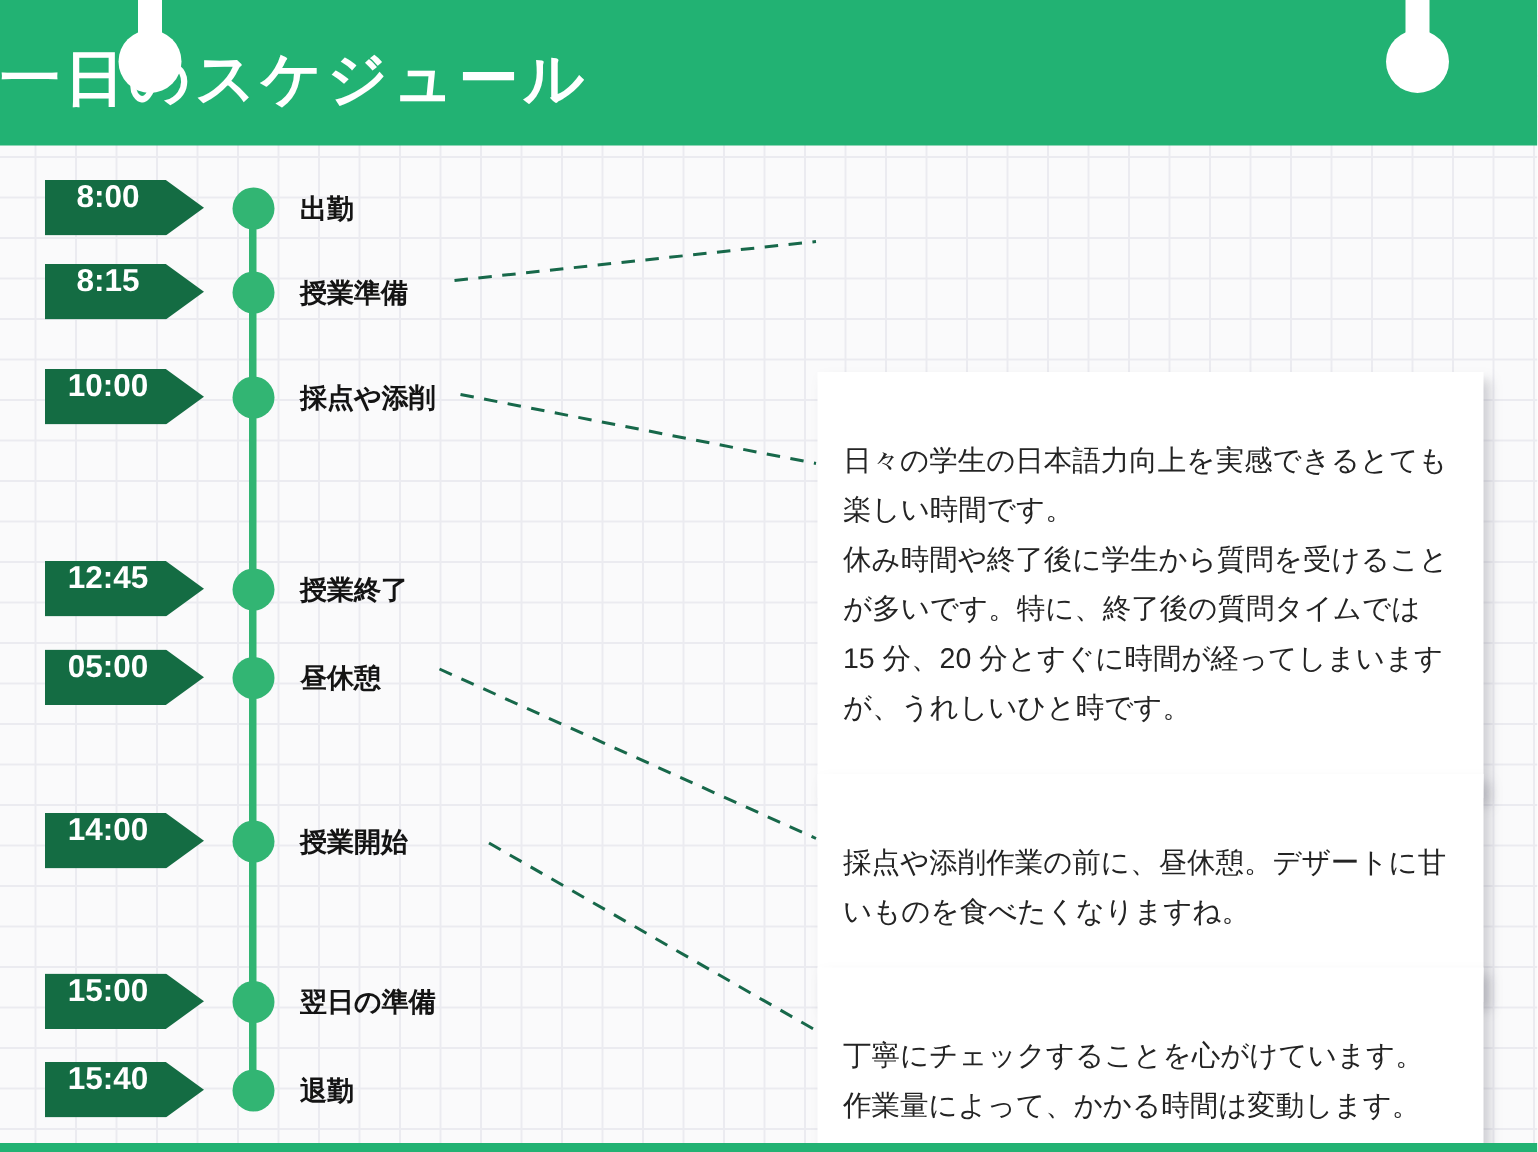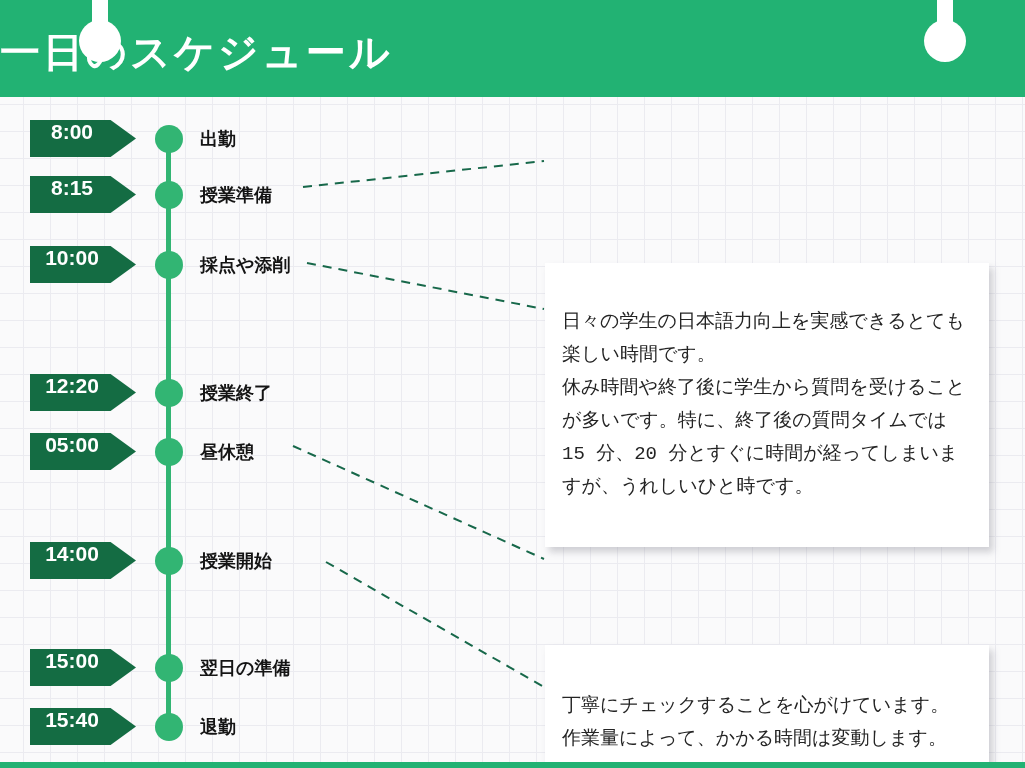--- a/index.html
+++ b/index.html
@@ -116,21 +116,21 @@
     width: 444px;
     background: #ffffff;
     box-shadow: 4px 5px 7px rgba(125,125,138,0.35);
     padding: 10px 17px;
     color: #242424;
     font-size: 19px;
     line-height: 33px;
     white-space: pre-line;
   }
   .note-1 { top: 129px; min-height: 82px; }
-  .note-2 { top: 263px; min-height: 209px; font-family: Liberation Mono, monospace; }
+  .note-2 { top: 248px; min-height: 209px; }
   .note-3 { top: 516px; min-height: 84px; }
   .note-4 { top: 645px; min-height: 86px; }
 
   .connectors {
     position: absolute;
     top: 0; left: 0;
     width: 1025px;
     height: 768px;
     pointer-events: none;
     z-index: 1;
@@ -178,21 +178,21 @@
   </div>
   <div class="event" style="top:246px">
     <div class="time-badge">
         <span>10:00</span>
       </div>
     <span class="dot"></span>
     <span class="event-label">採点や添削</span>
   </div>
   <div class="event" style="top:374px">
     <div class="time-badge">
-        <span>12:20</span>
+        <span>12:45</span>
       </div>
     <span class="dot"></span>
     <span class="event-label">授業終了</span>
   </div>
   <div class="event" style="top:433px">
     <div class="time-badge">
         <span>05:00</span>
       </div>
     <span class="dot"></span>
     <span class="event-label">昼休憩</span>
@@ -216,20 +216,23 @@
         <span>15:40</span>
       </div>
     <span class="dot"></span>
     <span class="event-label">退勤</span>
   </div>
 
   <div class="note note-2">
     <p>日々の学生の日本語力向上を実感できるとても楽しい時間です。
 休み時間や終了後に学生から質問を受けることが多いです。特に、終了後の質問タイムでは 15 分、20 分とすぐに時間が経ってしまいますが、うれしいひと時です。</p>
   </div>
+  <div class="note note-3">
+    <p>採点や添削作業の前に、昼休憩。デザートに甘いものを食べたくなりますね。</p>
+  </div>
   <div class="note note-4">
     <p>丁寧にチェックすることを心がけています。
 作業量によって、かかる時間は変動します。</p>
   </div>
 
   <div class="footer-bar"></div>
 
 </div>
 
 </body></html>

